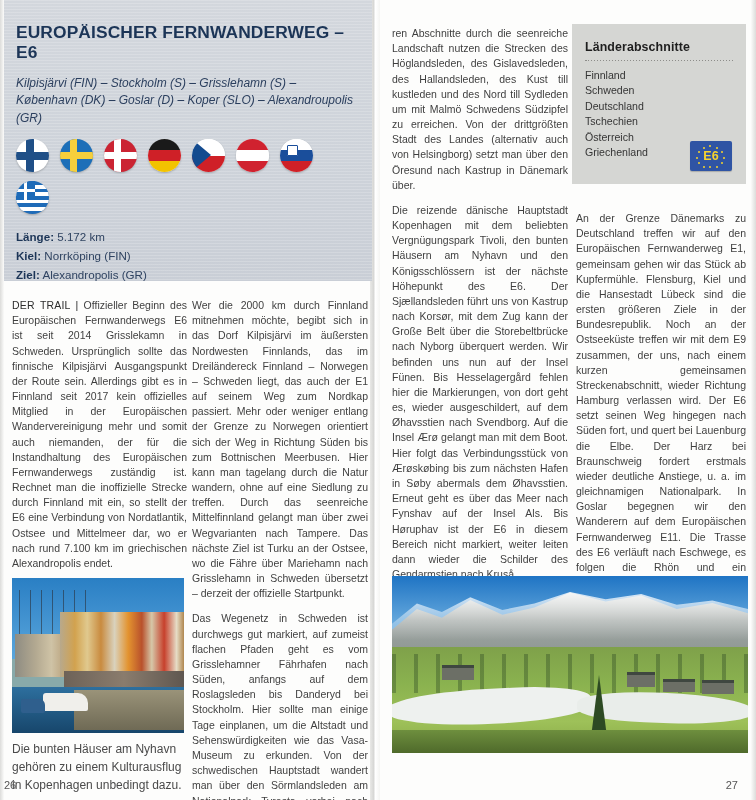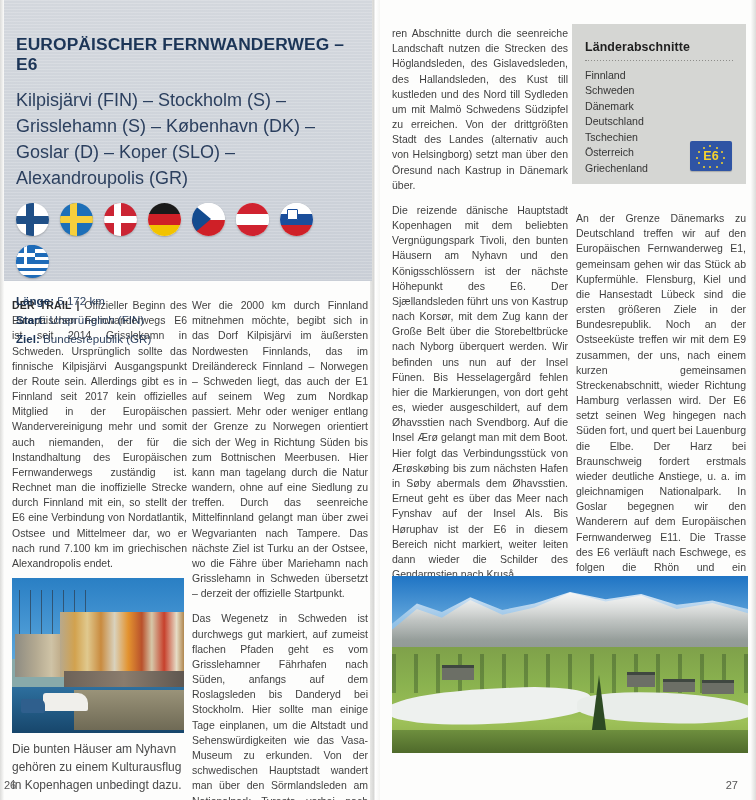--- a/index.html
+++ b/index.html
@@ -28,27 +28,27 @@
   
   .header-band{
     position:absolute;left:4px;top:0;width:368px;height:281px;
     background:linear-gradient(to bottom,#d3d7dd 0%,#ced3da 55%,#c9ced6 100%);
   }
   .header-band:after{
     content:"";position:absolute;inset:0;
     background:repeating-linear-gradient(to bottom,rgba(255,255,255,.18) 0px,rgba(255,255,255,.18) 1px,rgba(0,0,0,0) 1px,rgba(0,0,0,0) 3px);
     pointer-events:none;
   }
-  .band-inner{position:relative;z-index:2;padding:34px 16px 0 12px;}
+  .band-inner{position:relative;z-index:2;padding:22px 16px 0 12px;}
   .title{
     font-size:17.4px;font-weight:bold;letter-spacing:.1px;
     color:#1c3557;margin:0 0 13px 0;line-height:1.15;
   }
   .route{
-    font-size:18px;line-height:1.45;color:#2b3f5e;margin:0 0 12px 0;
+    font-size:12px;line-height:1.45;color:#2b3f5e;margin:0 0 12px 0;font-style:italic;
   }
   
   .flags{display:flex;flex-wrap:wrap;gap:9px 11px;width:330px;margin-bottom:14px;}
   .flag{
     width:33px;height:33px;border-radius:50%;overflow:hidden;position:relative;
     background:#fff;box-shadow:0 1px 2px rgba(0,0,0,.22);flex:0 0 auto;
   }
   .flag i{position:absolute;display:block;}
   
   .f-fi{background:#fff;}
@@ -94,21 +94,21 @@
   
   .col{
     position:absolute;
     font-size:10.5px;line-height:1.445;
     text-align:justify;
     color:#3f3f3f;
     -webkit-hyphens:auto;hyphens:auto;
   }
   .col p{margin:0 0 10px 0;}
   .col p:last-child{margin-bottom:0;}
-  .lead{font-weight:bold;color:#2c2c2c;letter-spacing:.2px;margin-top:24px;}
+  .lead{font-weight:normal;color:#2c2c2c;letter-spacing:.2px;margin-top:24px;}
 
   .c1{left:12px;top:298px;width:175px;}
   .c2{left:192px;top:298px;width:176px;}
   .c3{left:392px;top:26px;width:176px;}
   .c4{left:576px;top:211px;width:170px;}
 
   
   .sidebox{
     position:absolute;left:572px;top:24px;width:174px;height:160px;
     background:#d5d6d3;
@@ -254,24 +254,24 @@
             <i class="cv"></i>
             <i class="ch"></i>
         </span>
       </div>
 
       <div class="facts">
         <div>
           <b>Länge:</b><span> 5.172 km</span>
         </div>
         <div>
-          <b>Start:</b><span> Ursprünglich (FIN)</span>
+          <b>Kiel:</b><span> Norrköping (FIN)</span>
         </div>
         <div>
-          <b>Ziel:</b><span> Bundesrepublik (GR)</span>
+          <b>Ziel:</b><span> Alexandropolis (GR)</span>
         </div>
       </div>
     </div>
   </div>
 
   <div class="col c1">
     <p><span class="lead">DER TRAIL |</span><span> Offizieller Beginn des Europäischen Fernwanderwegs E6 ist seit 2014 Grisslekamn in Schweden. Ursprünglich sollte das finnische Kilpisjärvi Ausgangspunkt der Route sein. Allerdings gibt es in Finnland seit 2017 kein offizielles Mitglied in der Europäischen Wandervereinigung mehr und somit auch niemanden, der für die Instandhaltung des Europäischen Fernwanderwegs zuständig ist. Rechnet man die inoffizielle Strecke durch Finnland mit ein, so stellt der E6 eine Verbindung von Nordatlantik, Ostsee und Mittelmeer dar, wo er nach rund 7.100 km im griechischen Alexandropolis endet.</span></p>
   </div>
 
   <div class="col c2">
@@ -283,21 +283,20 @@
     <p>ren Abschnitte durch die seenreiche Landschaft nutzen die Strecken des Höglandsleden, des Gislavedsleden, des Hallandsleden, des Kust till kustleden und des Nord till Sydleden um mit Malmö Schwedens Südzipfel zu erreichen. Von der drittgrößten Stadt des Landes (alternativ auch von Helsingborg) setzt man über den Öresund nach Kastrup in Dänemark über.</p>
     <p>Die reizende dänische Hauptstadt Kopenhagen mit dem beliebten Vergnügungspark Tivoli, den bunten Häusern am Nyhavn und den Königsschlössern ist der nächste Höhepunkt des E6. Der Sjællandsleden führt uns von Kastrup nach Korsør, mit dem Zug kann der Große Belt über die Storebeltbrücke nach Nyborg überquert werden. Wir befinden uns nun auf der Insel Fünen. Bis Hesselagergård fehlen hier die Markierungen, von dort geht es, wieder ausgeschildert, auf dem Øhavsstien nach Svendborg. Auf die Insel Ærø gelangt man mit dem Boot. Hier folgt das Verbindungsstück von Ærøskøbing bis zum nächsten Hafen in Søby abermals dem Øhavsstien. Erneut geht es über das Meer nach Fynshav auf der Insel Als. Bis Høruphav ist der E6 in diesem Bereich nicht markiert, weiter leiten dann wieder die Schilder des Gendarmstien nach Kruså.</p>
   </div>
 
   <div class="sidebox">
     <h3>Länderabschnitte</h3>
     <div class="rule"></div>
     <ul>
       <li>Finnland</li>
       <li>Schweden</li>
-      <li>Dänemark</li>
       <li>Deutschland</li>
       <li>Tschechien</li>
       <li>Österreich</li>
       <li>Griechenland</li>
     </ul>
     <div class="e6badge">
       <div class="stars">
         <b style="left:19px;top:4px"></b>
           <b style="left:26px;top:5.5px"></b>
         <b style="left:31px;top:10px"></b>

